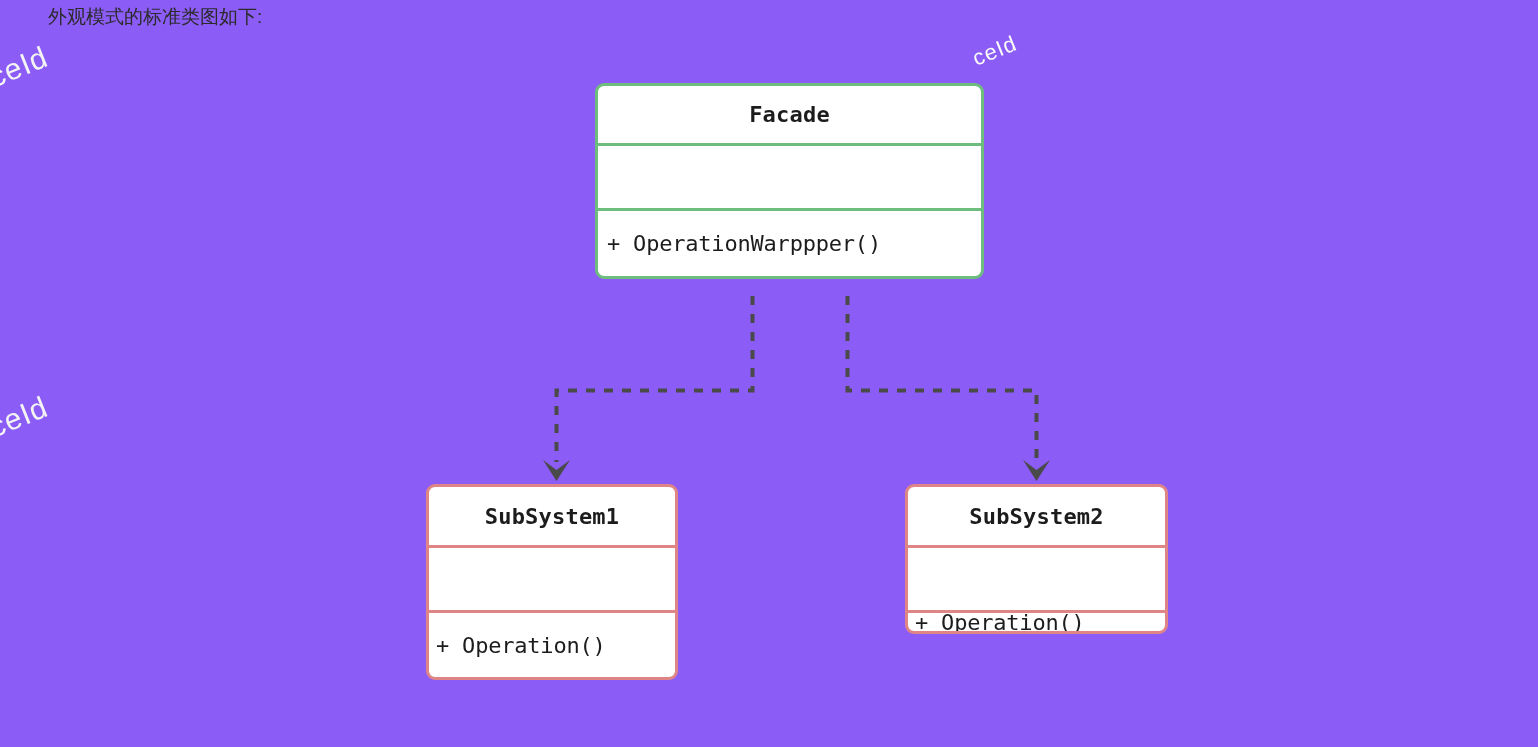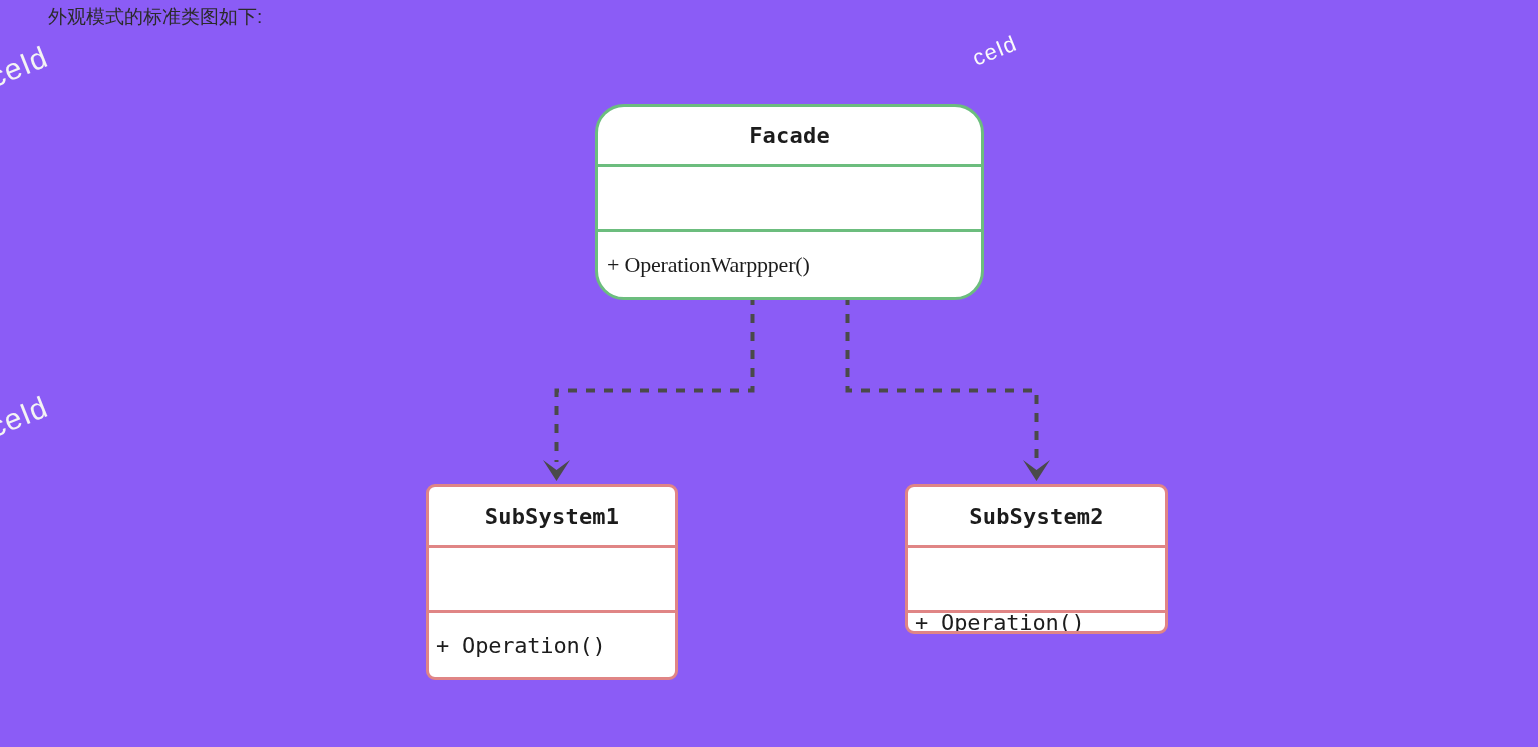--- a/index.html
+++ b/index.html
@@ -87,30 +87,29 @@
   }
   .uml-class .divider {
     width: 100%;
     height: 3px;
     flex: 0 0 3px;
   }
 
   
   #facade-class {
     left: 595px;
-    top: 104px;
+    top: 83px;
     width: 389px;
     height: 196px;
     border-color: #6cbd7e;
-    border-radius: 29px;
   }
   #facade-class .divider { background: #6cbd7e; }
   #facade-class .row.title { flex: 0 0 57px; }
   #facade-class .row.attrs { flex: 0 0 62px; }
-  #facade-class .row.ops   { flex: 1 1 auto; font-family: Liberation Serif, serif; }
+  #facade-class .row.ops   { flex: 1 1 auto; }
 
   
   .subsystem { border-color: #e08585; text-align: center; }
   .subsystem .divider { background: #e08585; }
   .subsystem .row.title { flex: 0 0 58px; }
   .subsystem .row.attrs { flex: 0 0 62px; }
   .subsystem .row.ops   { flex: 1 1 auto; padding-left: 7px; }
 
   #subsystem1-class {
     left: 426px;

